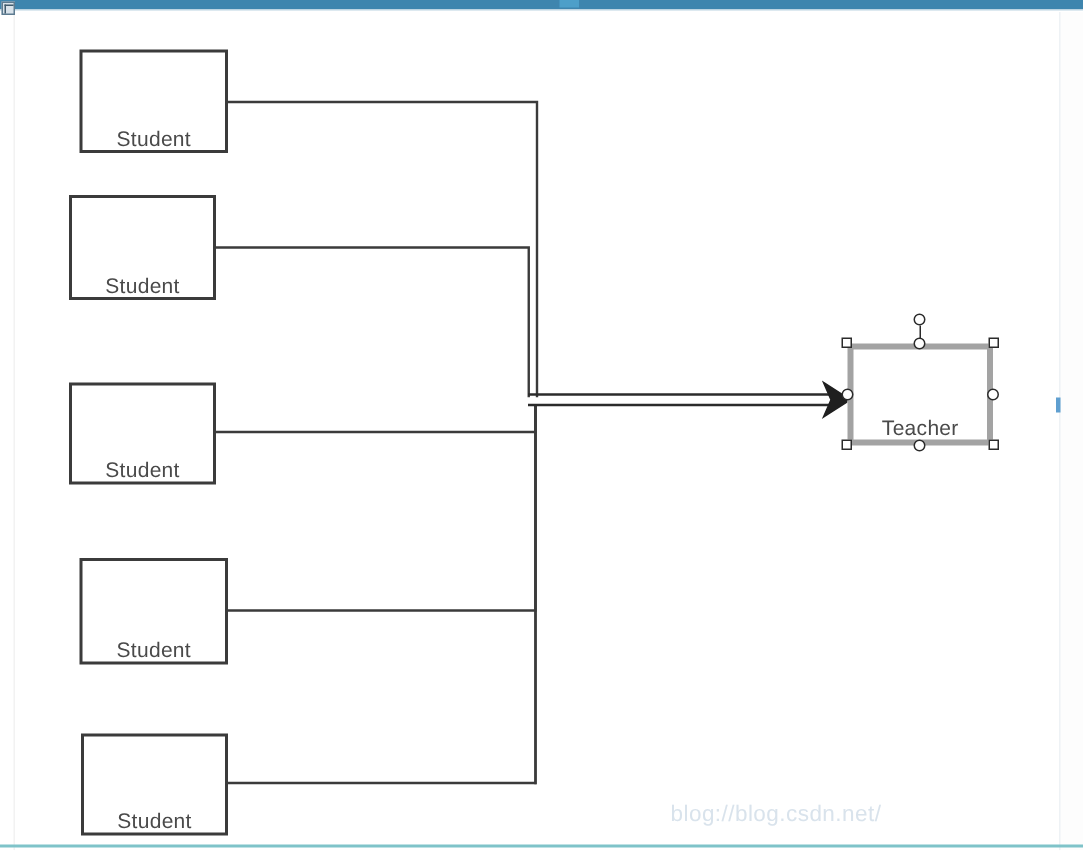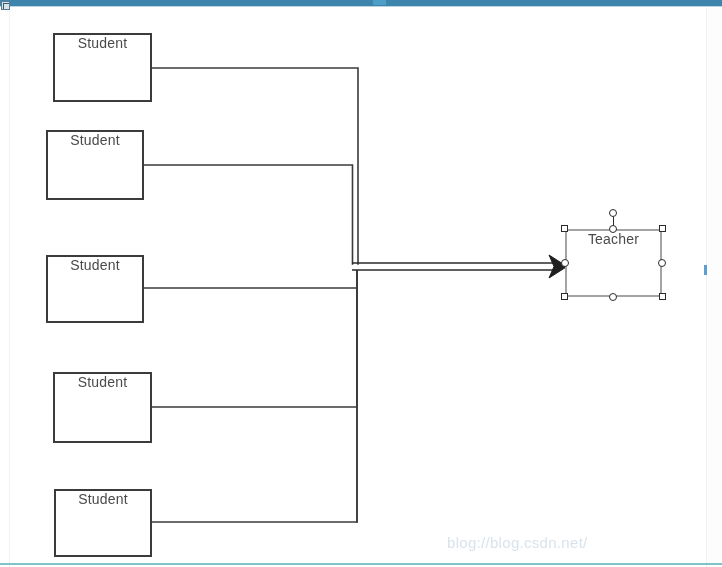--- a/index.html
+++ b/index.html
@@ -86,32 +86,32 @@
     width: 722px; height: 567px;
   }
 
   
   .node {
     position: absolute;
     box-sizing: border-box;
     background: #ffffff;
     border: 2px solid #3b3b3b;
     display: flex;
-    align-items: flex-start;
+    align-items: flex-end;
     justify-content: center;
   }
   .node-label {
     font-family: "Liberation Sans", sans-serif;
     font-size: 14px;
     color: #4a4a4a;
     letter-spacing: 0.2px;
     white-space: nowrap;
   }
   .node.selected {
-    border: 2px solid #a3a3a3;
+    border: 4px solid #a3a3a3;
   }
 
   
   .handle {
     position: absolute;
     background: #ffffff;
     border: 1px solid #2b2b2b;
     box-sizing: border-box;
   }
   .handle.sq {

